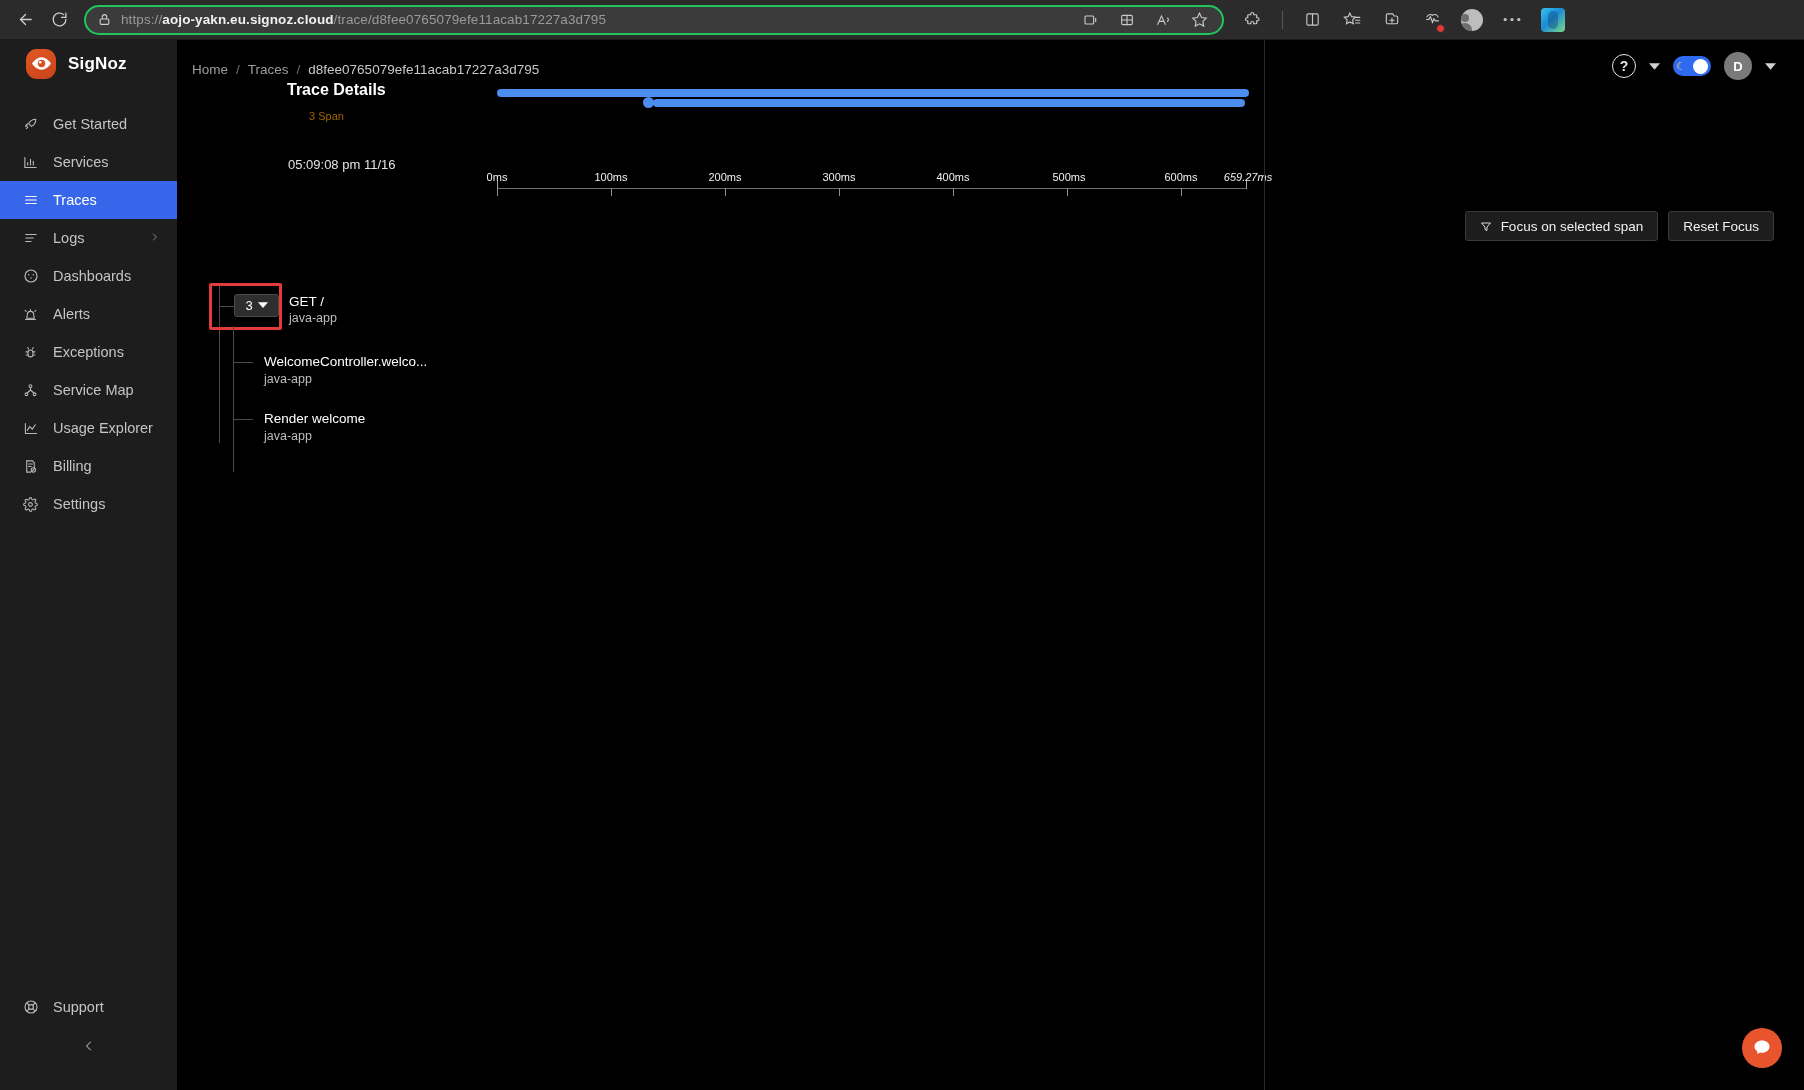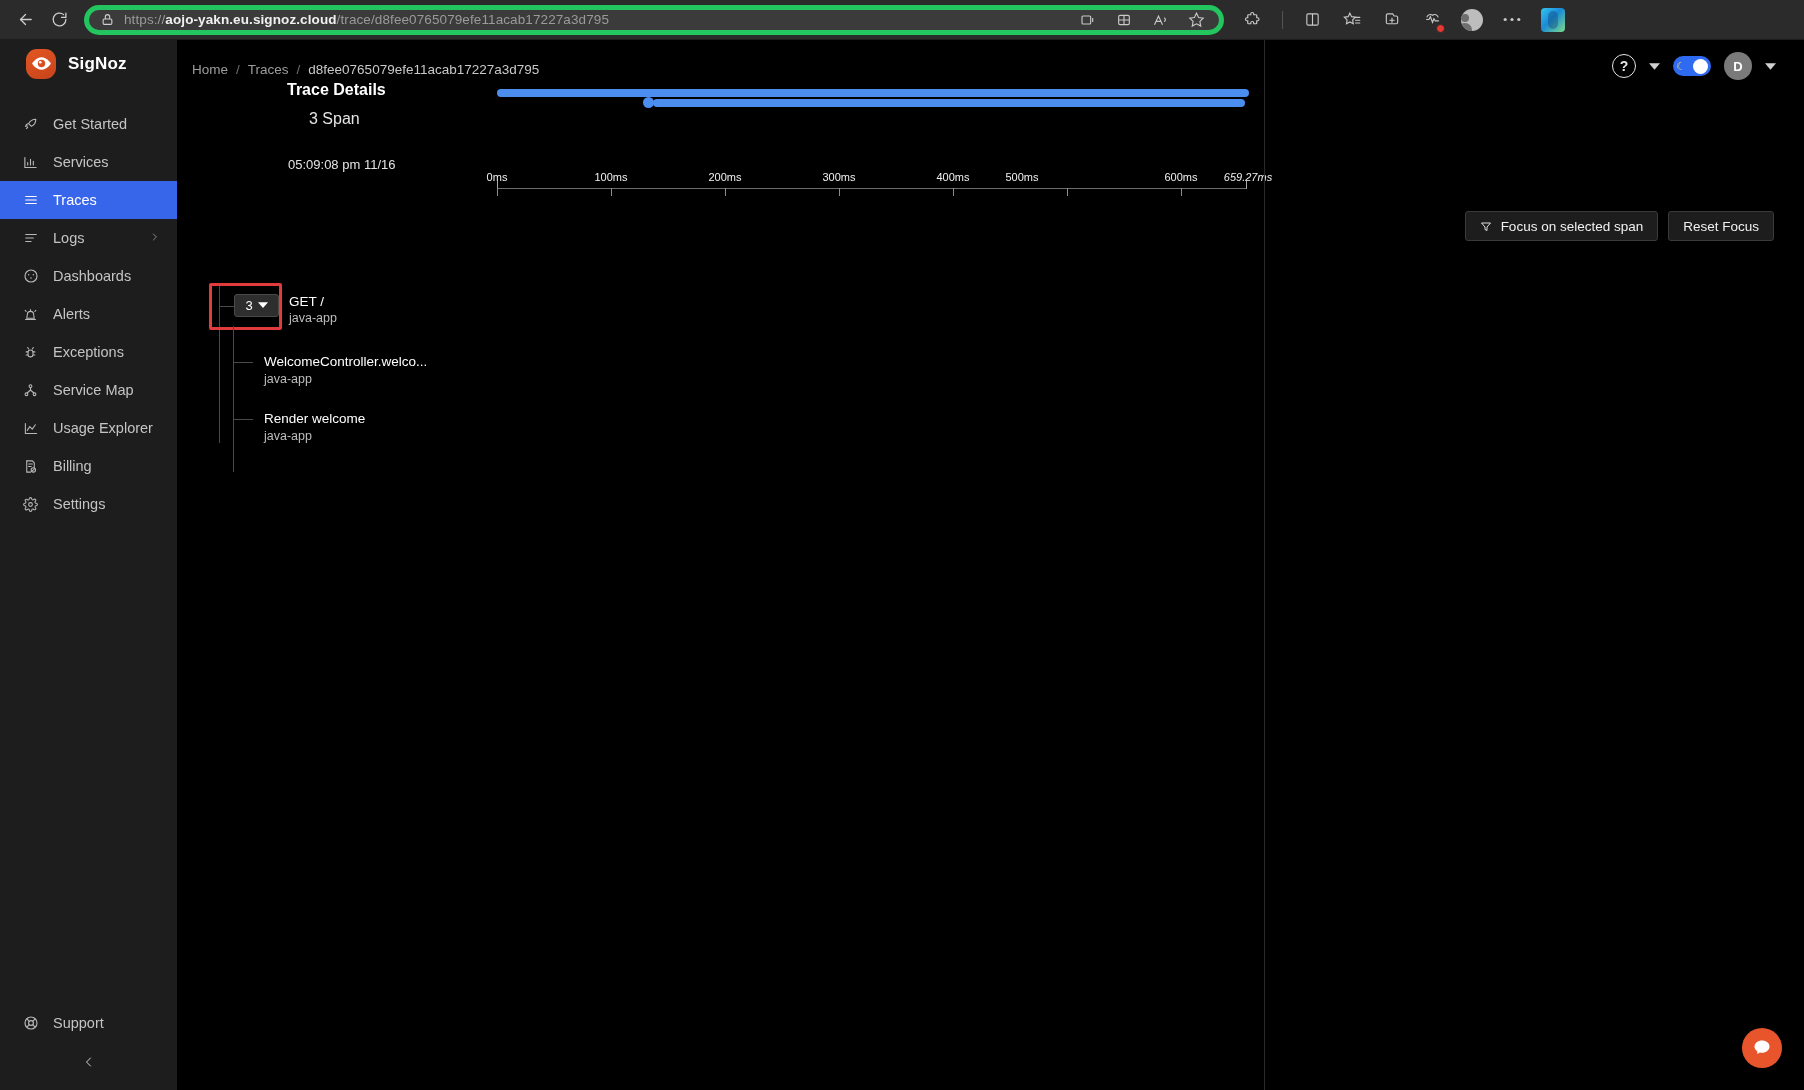--- a/index.html
+++ b/index.html
@@ -19,21 +19,21 @@
   }
   .nav-btn {
     width: 30px; height: 30px; border-radius: 4px;
     display: flex; align-items: center; justify-content: center;
     color: #cfcfcf; flex: none;
   }
   .nav-btn svg { display: block; }
   .url-box {
     flex: 1 1 auto; max-width: 1140px;
     height: 30px; border-radius: 16px;
-    background: #3b3b3b; border: 5px solid #22c55e;
+    background: #3b3b3b; border: 2px solid #22c55e;
     display: flex; align-items: center;
     padding: 0 6px 0 12px;
     margin-left: 6px;
     position: relative;
   }
   .lock-icon { color: #d0d0d0; display: flex; align-items: center; margin-right: 10px; }
   .url-text {
     font-size: 13.5px; color: #9a9a9a; white-space: nowrap;
     letter-spacing: .1px;
   }
@@ -96,21 +96,21 @@
     display: flex; align-items: center; gap: 14px;
     height: 38px; padding-left: 22px;
     color: #c4c4c4; font-size: 14.5px;
     position: relative;
   }
   .nav-item .nic { width: 17px; height: 17px; display: flex; align-items: center; justify-content: center; color: #b9b9b9; flex: none;}
   .nav-item.active { background: #3766ea; color: #fff; }
   .nav-item.active .nic { color: #fff; }
   .nav-item .chev-right { margin-left: auto; margin-right: 18px; color: #9a9a9a; font-size: 11px; }
 
-  .sidebar-bottom { margin-top: auto; padding-bottom: 4px; }
+  .sidebar-bottom { margin-top: auto; padding-bottom: 20px; }
   .collapse-row { display: flex; align-items: center; justify-content: center; height: 44px; color: #d4d4d4; }
 
   
   .main { flex: 1; position: relative; background: #000; overflow: hidden; }
 
   .breadcrumb {
     position: absolute; left: 15px; top: 22px;
     font-size: 13.5px; color: #9d9d9d;
     display: flex; gap: 8px; align-items: center;
     z-index: 4;
@@ -118,21 +118,21 @@
   .breadcrumb .sep { color: #6f6f6f; }
   .breadcrumb .crumb-id { color: #c9c9c9; }
 
   .trace-title {
     position: absolute; left: 110px; top: 41px;
     color: #fff; font-size: 16px; font-weight: 700;
     z-index: 4;
   }
   .span-count {
     position: absolute; left: 132px; top: 70px;
-    color: #e5e5e5; font-size: 16px;
+    color: #a16207; font-size: 11px;
     z-index: 4;
   }
   .trace-time {
     position: absolute; left: 111px; top: 117px;
     color: #e3e3e3; font-size: 13px;
     z-index: 4;
   }
 
   
   .minimap { position: absolute; left: 0; top: 0; width: 1087px; height: 100px; }
@@ -509,21 +509,21 @@
       <div class="tick-label" style="left:320px;">0ms</div>
       <div class="tick" style="left:434px;"></div>
       <div class="tick-label" style="left:434px;">100ms</div>
       <div class="tick" style="left:548px;"></div>
       <div class="tick-label" style="left:548px;">200ms</div>
       <div class="tick" style="left:662px;"></div>
       <div class="tick-label" style="left:662px;">300ms</div>
       <div class="tick" style="left:776px;"></div>
       <div class="tick-label" style="left:776px;">400ms</div>
       <div class="tick" style="left:890px;"></div>
-      <div class="tick-label" style="left:845px;">500ms</div>
+      <div class="tick-label" style="left:892px;">500ms</div>
       <div class="tick" style="left:1004px;"></div>
       <div class="tick-label" style="left:1004px;">600ms</div>
       <div class="tick-label" style="left:1071px;font-style:italic;">659.27ms</div>
     </div>
     <div class="panel-divider"></div>
 
     <div class="btn-row">
       <button class="btn">
         <span style="display:flex;">
           <svg width="12" height="13" viewBox="0 0 24 24" fill="none" stroke="currentColor" stroke-width="1.8" stroke-linejoin="round">

